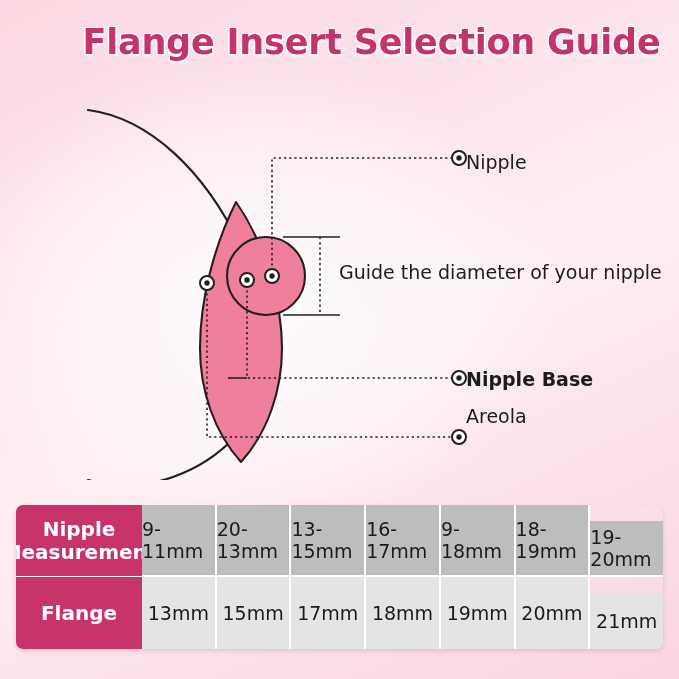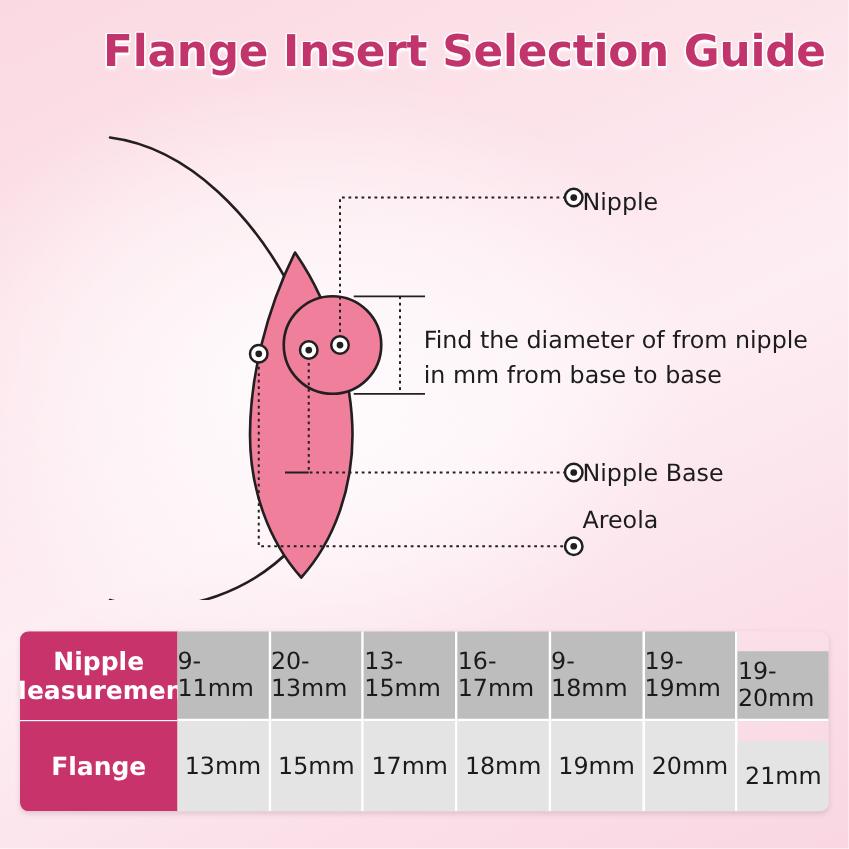--- a/index.html
+++ b/index.html
@@ -34,21 +34,21 @@
   #diagram{position:absolute;left:0;top:80px;width:679px;height:400px;}
 
   
   .callout{
     position:absolute;
     font-size:19px;color:#1c1c1c;
     white-space:nowrap;
     line-height:1;
   }
   #lbl-nipple{left:466px;top:153px;}
-  #lbl-nipple-base{left:466px;top:370px;}
+  #lbl-nipple-base{left:466px;top:370px;font-weight:bold;}
   #lbl-areola{left:466px;top:407px;}
 
   #find-text{
     position:absolute;left:339px;top:259px;width:330px;
     font-size:19px;color:#1c1c1c;line-height:1.45;
     text-align:left;
   }
 
   
   #table{
@@ -145,40 +145,39 @@
     </g>
   </svg>
 
   <div class="callout" id="lbl-nipple">Nipple</div>
 
   <div class="callout" id="lbl-nipple-base">Nipple Base</div>
 
   <div class="callout" id="lbl-areola">Areola</div>
 
   <div id="find-text">
-    <div>Find the diameter of from nipple</div>
-    <div>in mm from base to base</div>
+    <div>Guide the diameter of your nipple</div>
   </div>
 
   <div id="table">
 
     <div class="trow row-meas">
       <div class="hcell">
         <span>
           <span>Nipple</span><br>
           <span>Measurement</span>
         </span>
       </div>
       <div class="cells">
         <div class="cell">9-11mm</div>
         <div class="cell">20-13mm</div>
         <div class="cell">13-15mm</div>
         <div class="cell">16-17mm</div>
         <div class="cell">9-18mm</div>
-        <div class="cell">19-19mm</div>
+        <div class="cell">18-19mm</div>
         <div class="cell">19-20mm</div>
       </div>
     </div>
 
     <div class="trow row-flange">
       <div class="hcell">
         <span>Flange</span>
       </div>
       <div class="cells">
         <div class="cell">13mm</div>

